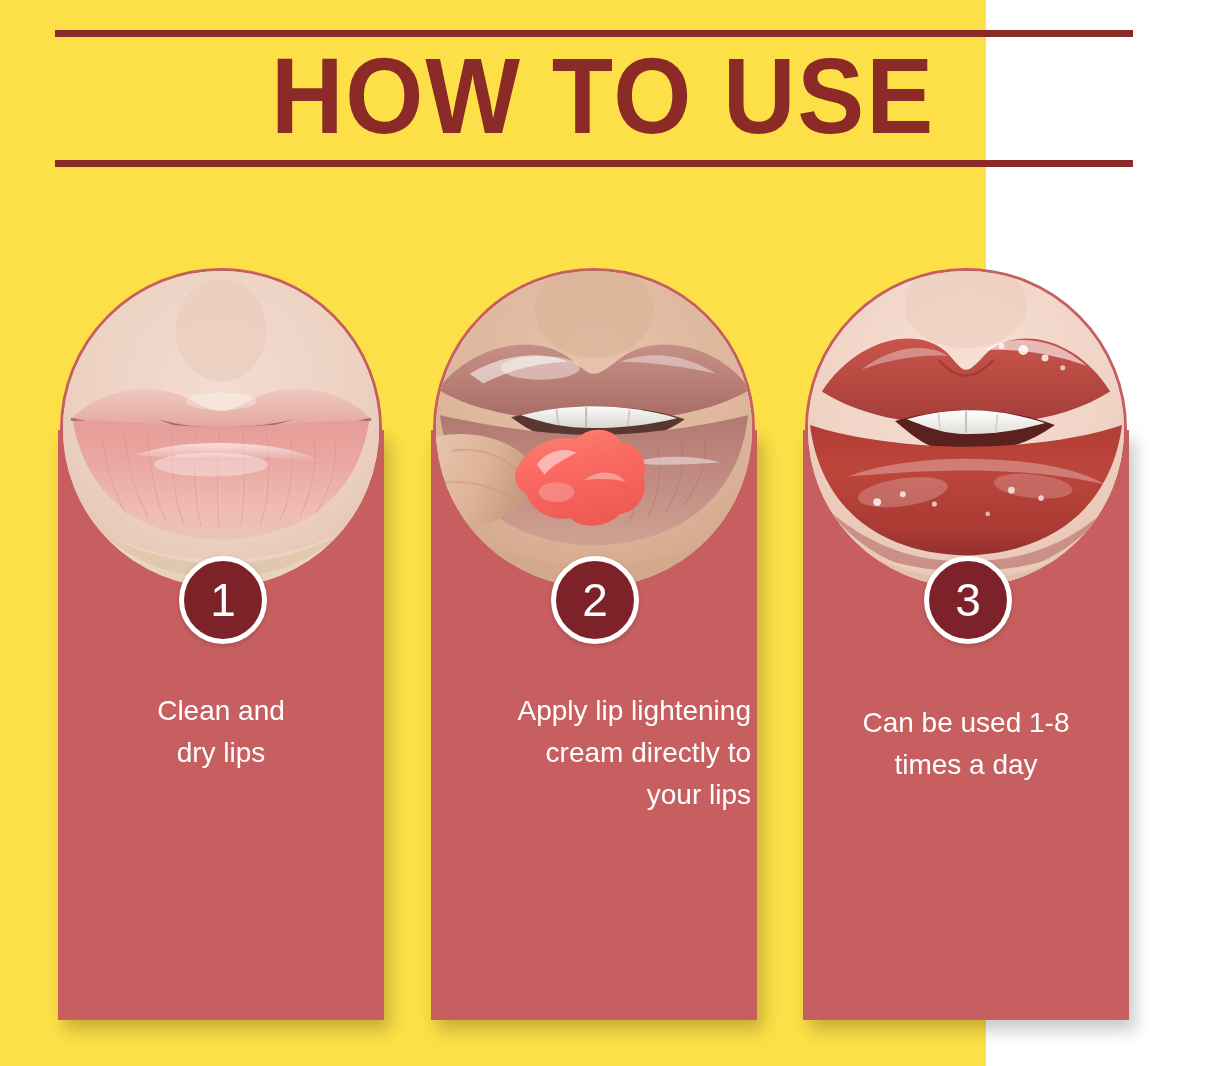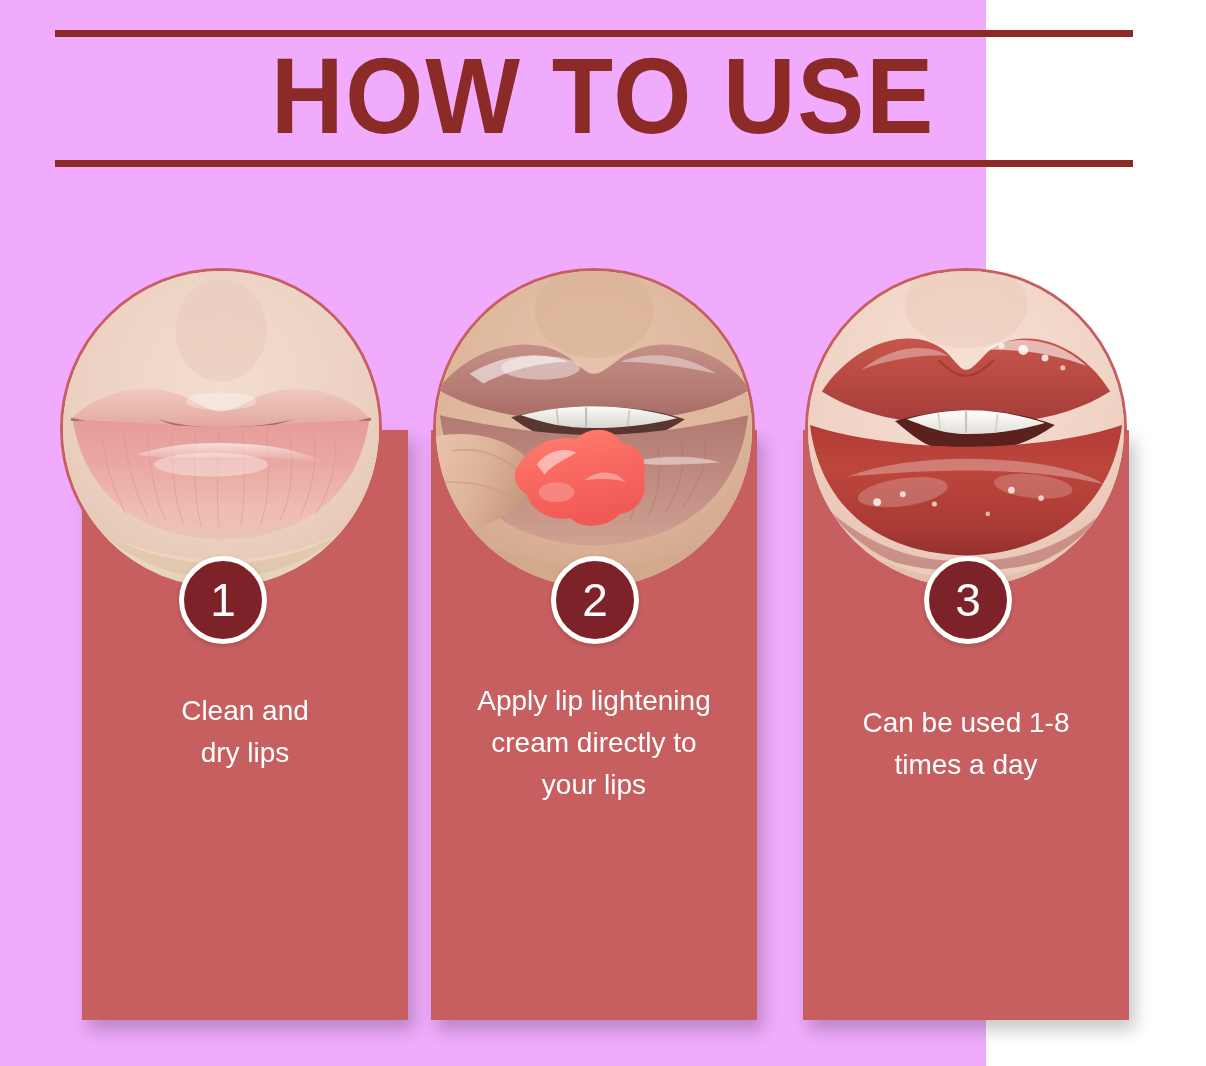--- a/index.html
+++ b/index.html
@@ -2,21 +2,21 @@
 <html><head>
 <meta charset="utf-8">
 <style>
   * { margin:0; padding:0; box-sizing:border-box; }
   html, body {
     width:1206px; height:1066px;
     background:#ffffff;
     font-family:"Liberation Sans", sans-serif;
     overflow:hidden;
   }
-  .page { position:relative; width:986px; height:1066px; background:#f0abfc; }
+  .page { position:relative; width:986px; height:1066px; background:#fde047; }
 
   
   .header { position:absolute; left:0; top:0; width:1206px; height:190px; }
   .rule {
     position:absolute; left:55px; width:1078px; height:7px;
     background:#8C2A28;
   }
   .rule-top { top:30px; }
   .rule-bottom { top:160px; }
   .title {
@@ -37,37 +37,37 @@
   .cards { position:absolute; left:0; top:0; width:1206px; height:1066px; }
 
   .card {
     position:absolute;
     width:326px;
     top:430px;
     height:590px;
     background:#C75F60;
     box-shadow: 6px 10px 16px rgba(0,0,0,0.22);
   }
-  .card-1 { left:58px;margin-left:24px; }
+  .card-1 { left:58px; }
   .card-2 { left:431px; }
   .card-3 { left:803px; }
 
   .card-caption {
     position:absolute;
     left:6px; right:6px;
     top:260px;
     text-align:center;
     color:#ffffff;
     font-size:28px;
     line-height:42px;
     font-family:"Liberation Sans", sans-serif;
     font-weight:400;
     white-space:pre-line;
   }
-  .card-2 .card-caption { top:250px; }
+  .card-2 .card-caption { top:260px;text-align:right; }
   .card-3 .card-caption { top:272px; }
 
   
   .photo {
     position:absolute;
     width:322px; height:322px;
     border-radius:50%;
     border:3px solid #C75F60;
     overflow:hidden;
     top:268px;

